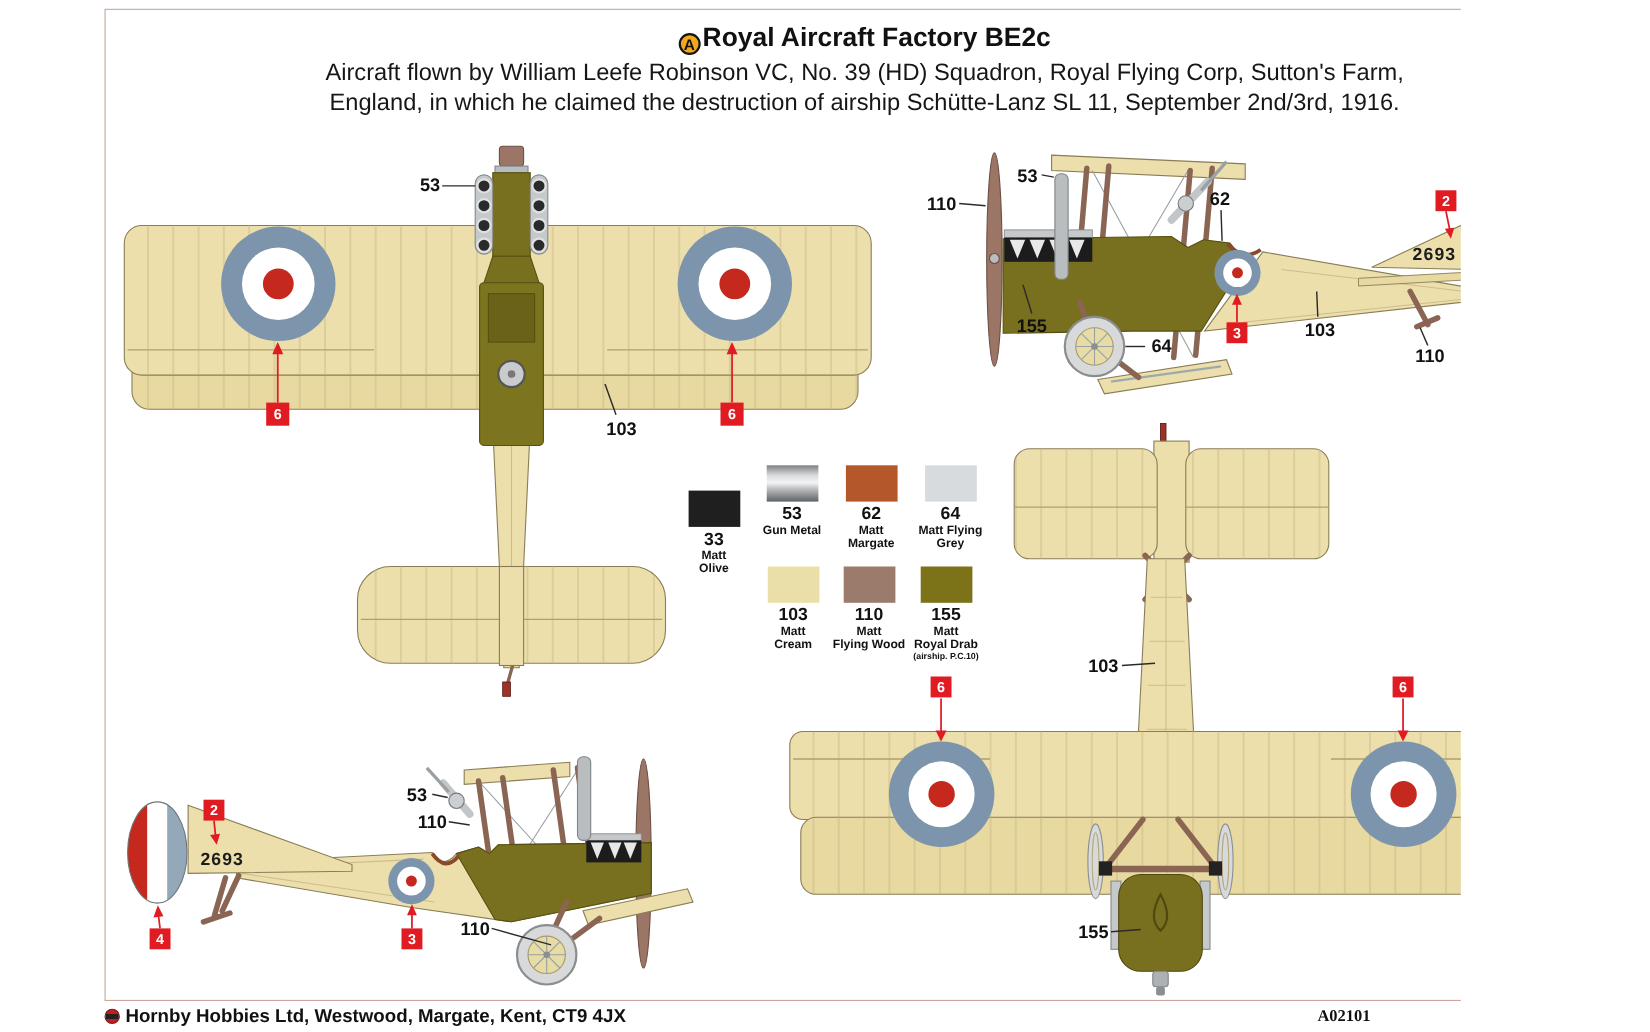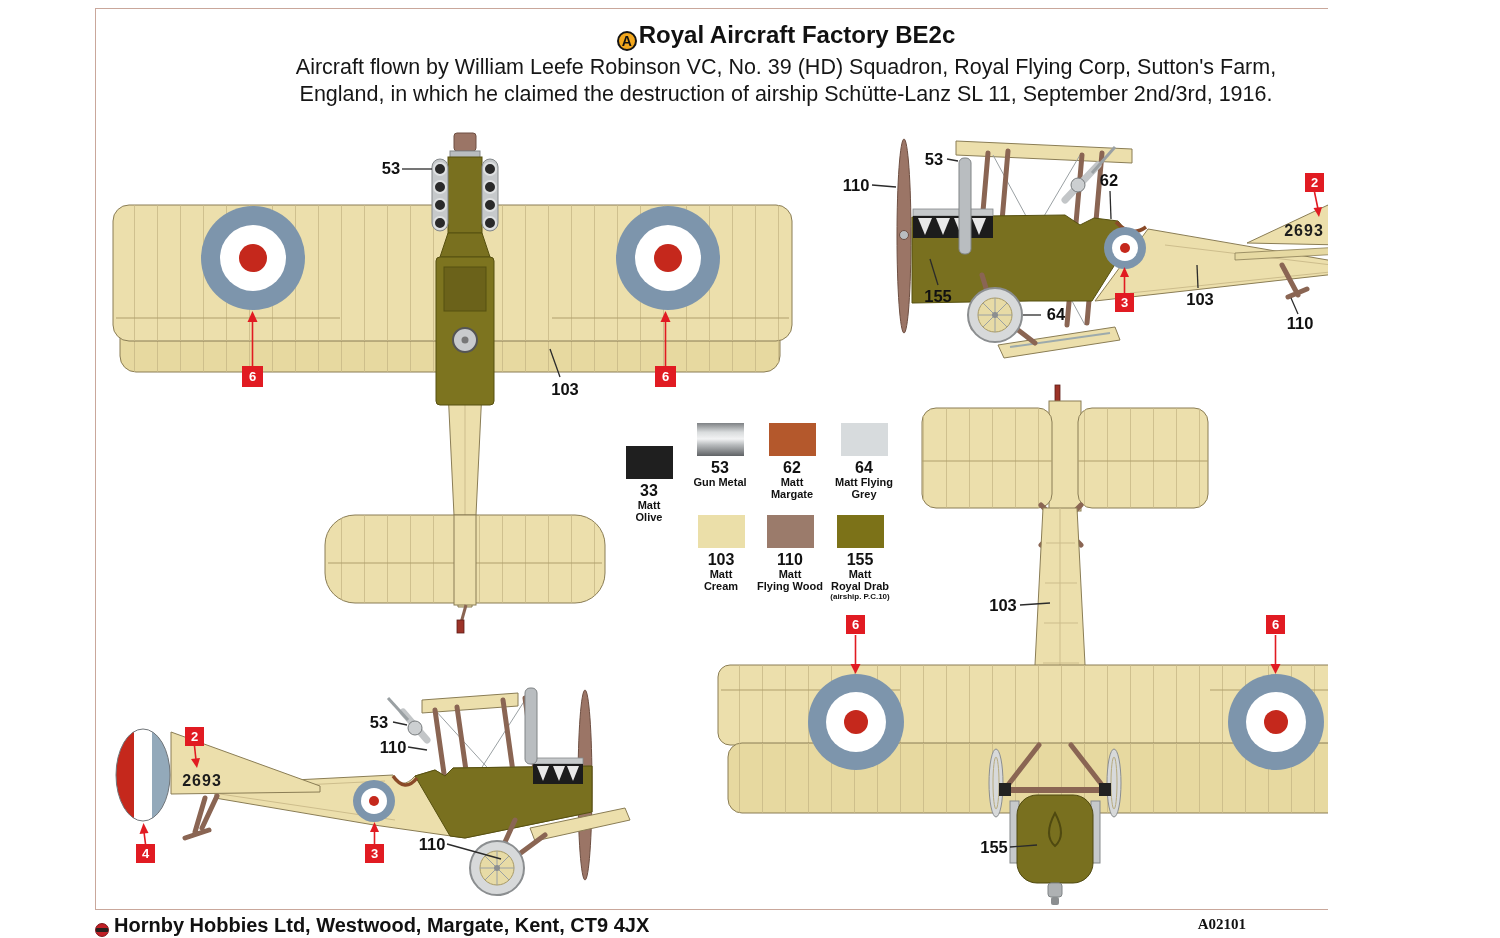--- a/index.html
+++ b/index.html
@@ -28,21 +28,21 @@
   .flagtxt{font-size:13px;font-weight:bold;fill:#fff;}
   .serial{font-size:16px;font-weight:bold;fill:#1c1c1c;letter-spacing:1px;}
   .ldr{stroke:#2b2b2b;stroke-width:1.3;fill:none;}
   .ar{stroke:#e11b22;stroke-width:1.6;fill:none;}
   .arh{fill:#e11b22;stroke:none;}
   .flag{fill:#e11b22;}
   .strut{stroke:#8a6553;stroke-width:5;stroke-linecap:round;fill:none;}
   .wire{stroke:#9aa0a3;stroke-width:1;fill:none;}
   .longeron{stroke:#cdbd8c;stroke-width:1;fill:none;}
   
-  #footer-left{position:absolute;left:95px;top:914px;font-size:20px;font-weight:bold;display:flex;align-items:flex-end;gap:5px;}
+  #footer-left{position:absolute;left:95px;top:914px;font-size:17px;font-weight:bold;display:flex;align-items:center;gap:5px;}
   #hornby-logo{width:14px;height:14px;border-radius:50%;
      background:linear-gradient(180deg,#c01f25 34%,#26211e 34%,#26211e 66%,#c01f25 66%);
      border:1px solid #7d1217;box-sizing:border-box;}
   #footer-right{position:absolute;right:82px;top:916px;font-size:15px;font-weight:bold;font-family:Liberation Serif, serif;}
 </style>
 </head>
 <body>
 
 <div id="page">
   <div id="frame"></div>

